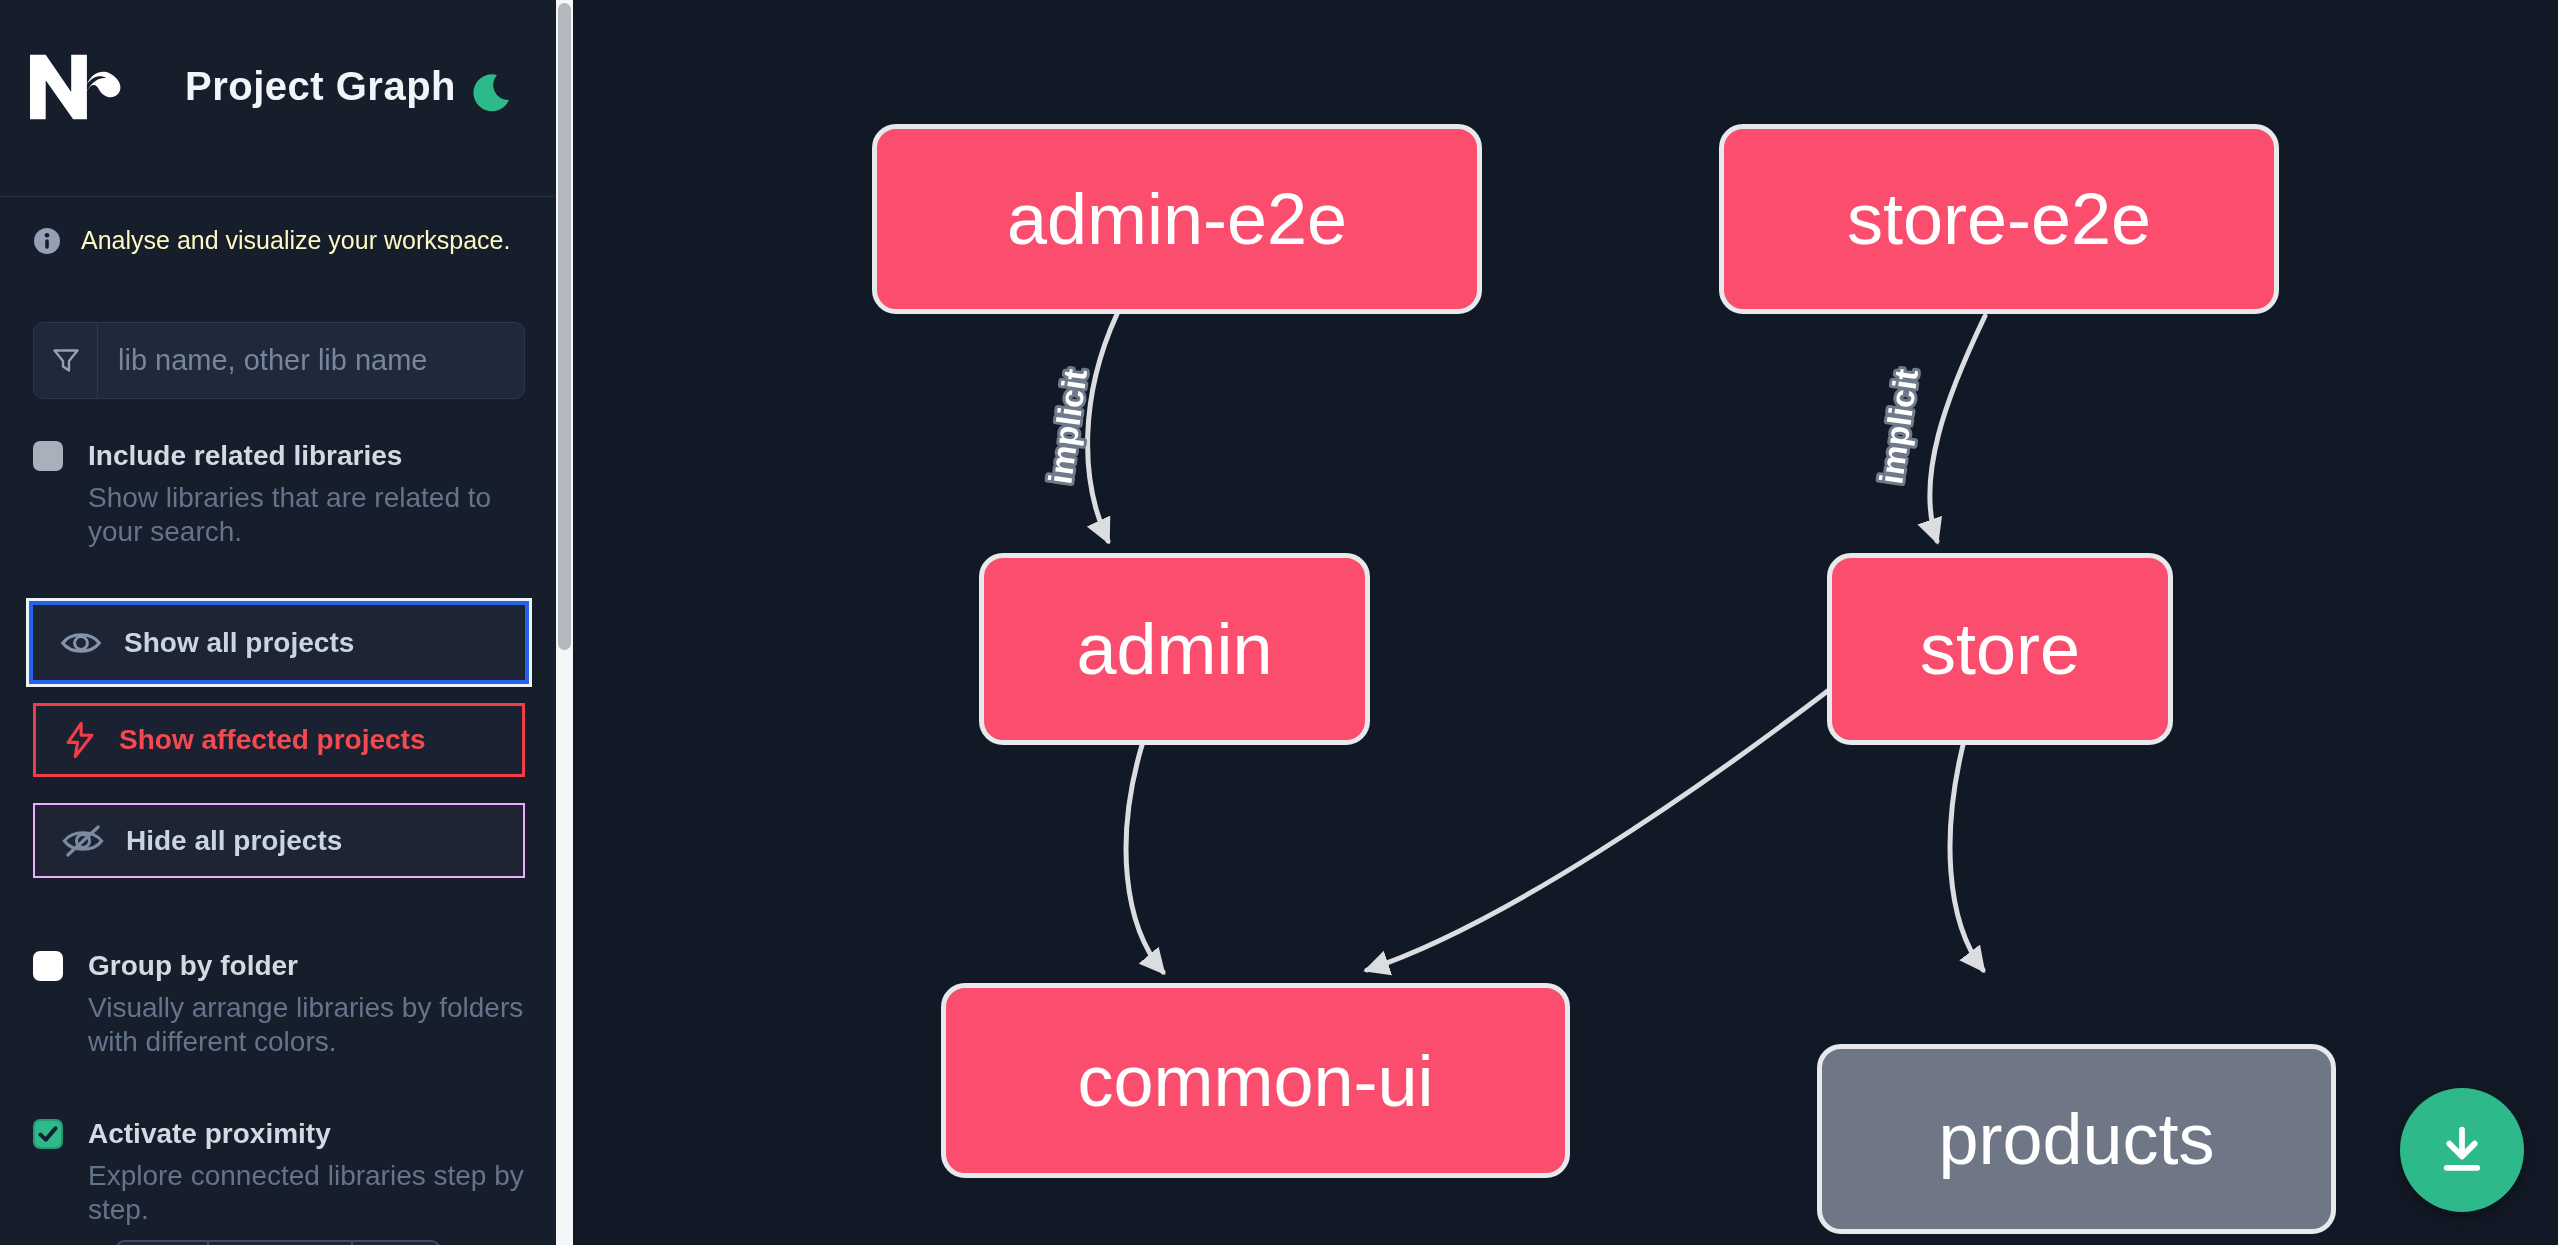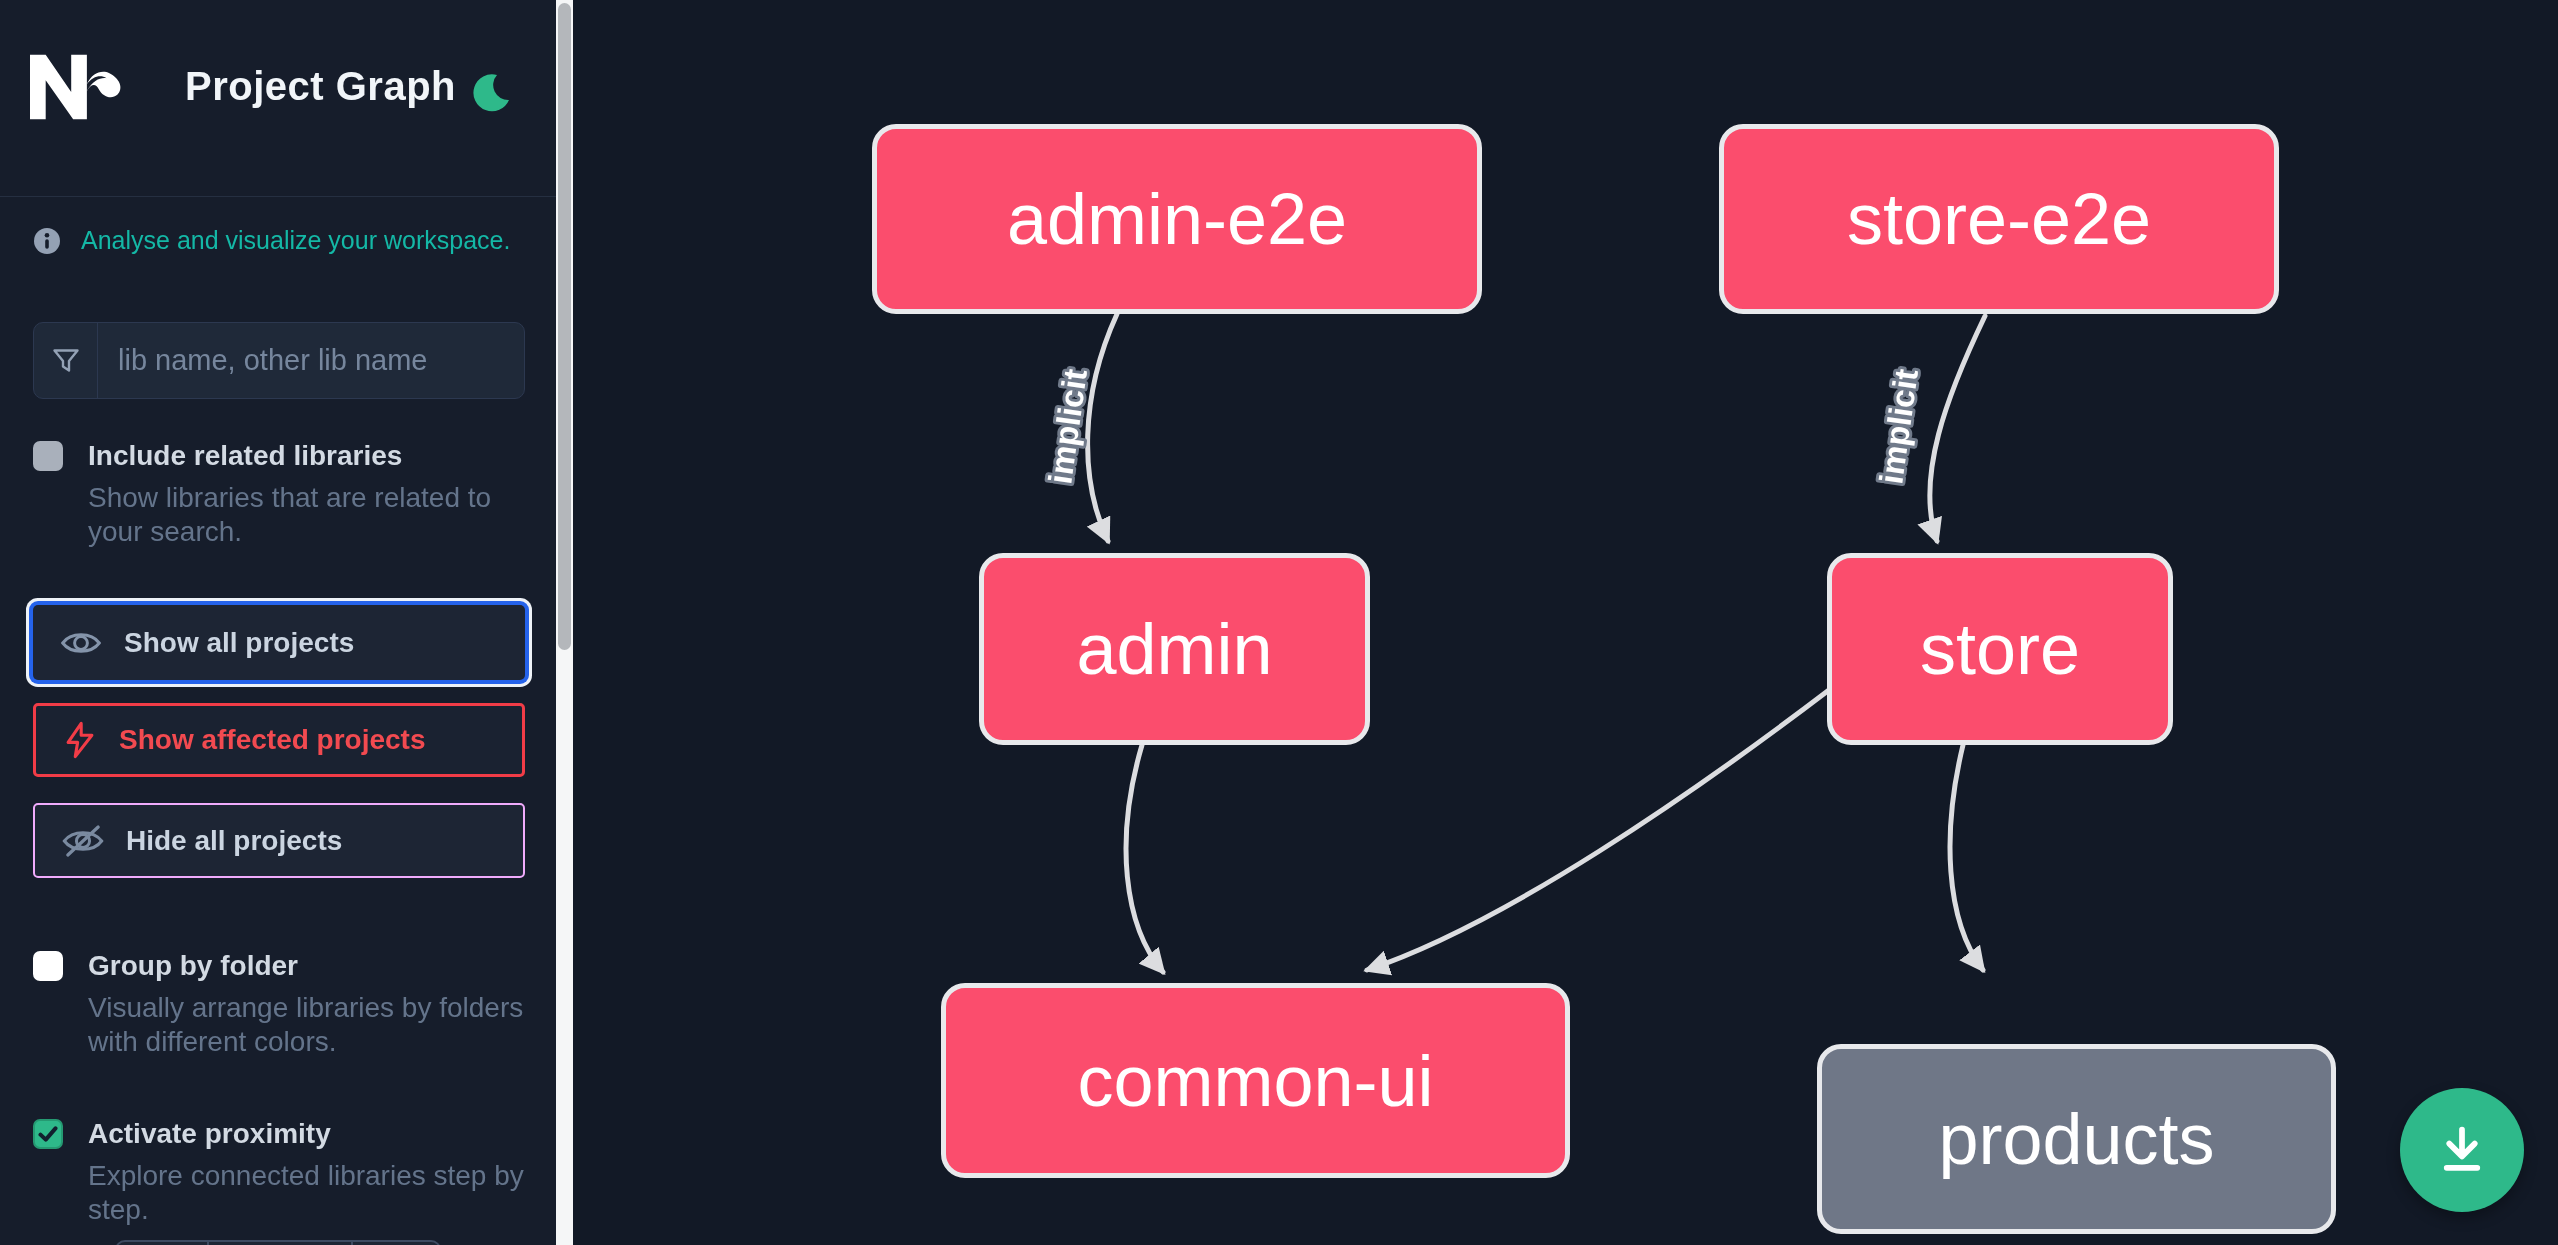--- a/index.html
+++ b/index.html
@@ -9,40 +9,40 @@
 
   
   .sidebar{position:absolute;left:0;top:0;width:556px;height:1245px;background:#161d2b;padding-left:16px;}
   .logo{position:absolute;left:30px;top:54px;width:102px;height:66px;}
   .app-title{position:absolute;left:185px;top:64px;margin:0;font-size:40px;font-weight:700;
              color:#f1f5f9;letter-spacing:.5px;}
   .moon{position:absolute;left:468px;top:72px;width:44px;height:44px;cursor:pointer;}
   .hdr-divider{position:absolute;left:0;top:196px;width:556px;height:1px;background:#252f41;}
 
   .info-row{position:absolute;left:33px;top:226px;display:flex;align-items:center;gap:20px;}
-  .info-text{font-size:25px;color:#14b8a6;}
+  .info-text{font-size:25px;color:#fef9c3;}
 
   .search{position:absolute;left:33px;top:322px;width:492px;height:77px;background:#1f2939;
           border:1px solid #2c3850;border-radius:10px;display:flex;align-items:stretch;overflow:hidden;}
   .search .icon-cell{width:64px;display:flex;align-items:center;justify-content:center;
           border-right:1px solid #2c3850;flex:0 0 64px;}
   .search input{flex:1;background:transparent;border:none;outline:none;padding:0 20px;
           font-family:"Liberation Sans",sans-serif;font-size:29px;color:#eab308;}
   .search input::placeholder{color:#76869d;}
 
   .toggle{position:absolute;left:33px;width:492px;}
   .cb{position:absolute;left:0;top:2px;width:30px;height:30px;border-radius:7px;}
   .cb-gray{background:#a9b0bb;}
   .cb-white{background:#ffffff;}
   .cb-green{background:#2eb98a;border:2px solid #259a72;display:flex;align-items:center;justify-content:center;}
   .toggle .lbl{display:block;margin-left:55px;font-size:28px;font-weight:700;color:#d3dae3;line-height:34px;}
   .toggle .dsc{display:block;margin-left:55px;margin-top:8px;width:450px;font-size:28px;
                color:#64748b;line-height:34px;}
 
-  .btn{position:absolute;left:33px;width:492px;height:75px;border-radius:5px;background:#1d2534;
+  .btn{position:absolute;left:33px;width:492px;height:75px;border-radius:0;background:#1d2534;
        display:flex;align-items:center;padding-left:27px;gap:22px;cursor:pointer;border:2px solid transparent;
        font-family:"Liberation Sans",sans-serif;}
   .btn span{font-size:28px;font-weight:700;color:#cbd5e1;}
   .btn-focused{border:none;box-shadow:0 0 0 4px #2563eb,0 0 0 7px #eef2f7;}
   .btn-red{border:3px solid #f23c47;background:#1a2231;}
   .btn-red span{color:#f24a50;}
   .btn-gray{border:2px solid #f0abfc;}
 
   .segmented{position:absolute;left:115px;top:1240px;width:326px;height:40px;display:flex;}
   .segmented .seg{height:100%;background:#1d2534;border:2px solid #3d4a61;}

